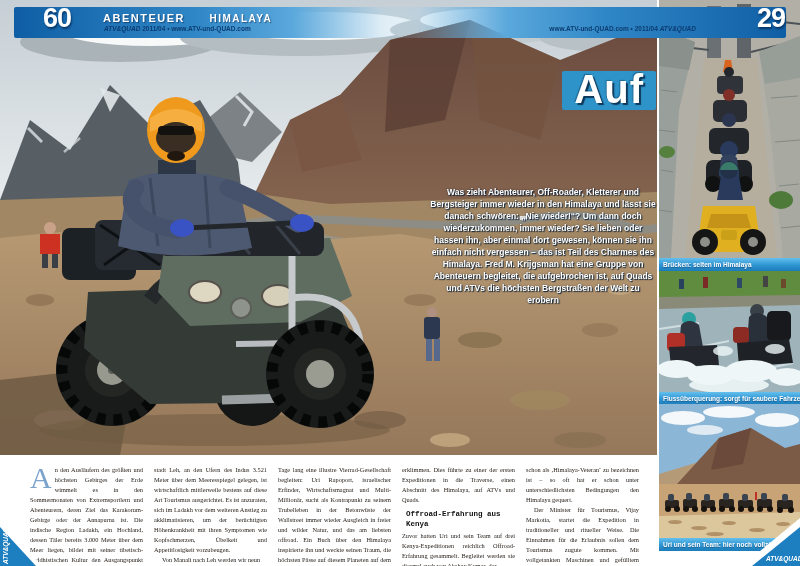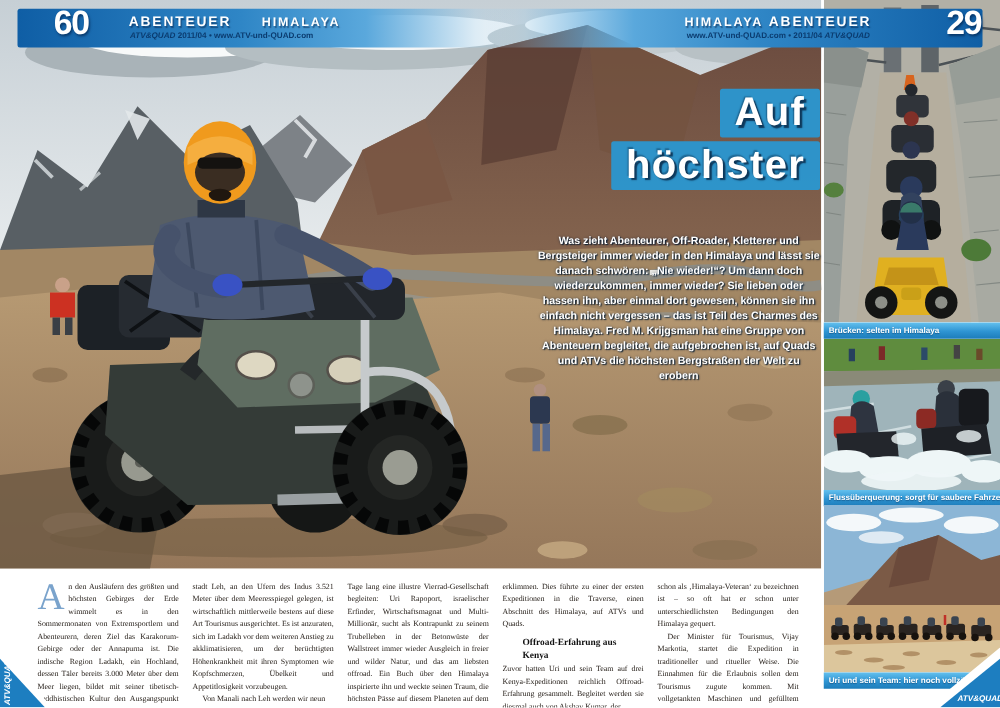--- a/index.html
+++ b/index.html
@@ -39,36 +39,36 @@
   .hdr-section{font-size:11px;font-weight:bold;letter-spacing:1.5px;}
   .hdr-topic{font-size:10px;font-weight:bold;letter-spacing:1.5px;padding-left:20px;}
   .hdr-sub{position:absolute;top:25px;font-size:6.5px;font-weight:bold;color:#0b3c70;white-space:nowrap;}
   .hs-left{left:104px;} .hs-right{right:104px;text-align:right;}
   .logo-it{font-style:italic;font-weight:bold;}
 
   
   .headline{position:absolute;left:300px;top:71px;width:356px;text-align:right;}
   .headline .hl-line{margin-bottom:3px;}
   .headline .hl-chip{display:inline-block;background:rgba(42,151,209,.95);color:#fff;
-     font-size:32px;line-height:34px;font-weight:bold;letter-spacing:1px;
+     font-size:40px;line-height:34px;font-weight:bold;letter-spacing:1px;
      padding:1px 12px 4px 12px;border-radius:2px;
      text-shadow:2px 2px 1px rgba(8,40,70,.85),-1px -1px 1px rgba(8,40,70,.4);}
   .standfirst{position:absolute;left:430px;top:186px;width:226px;text-align:center;
      color:#fff;font-weight:bold;font-size:8.5px;line-height:12px;
      text-shadow:1px 1px 1px rgba(0,25,50,.9),0 0 2px rgba(0,25,50,.6);}
 
   
   .bodytext{position:absolute;left:0;top:455px;width:657px;height:111px;background:#fff;}
   .col{position:absolute;top:10px;width:113px;font-family:"Liberation Serif",serif;
      font-size:6.3px;line-height:10px;text-align:justify;color:#211a14;}
   .c1{left:30px;} .c2{left:154px;} .c3{left:278px;} .c4{left:402px;} .c5{left:526px;}
   .dropcap{float:left;font-family:"Liberation Serif",serif;font-size:30px;line-height:24px;
      color:#7aa3cc;margin:1px 3px 0 0;}
-  .col-head{font-family:Liberation Serif, serif;font-weight:bold;font-size:7.5px;
-     color:#111;margin:4px 0 2px 16px;text-align:left;}
+  .col-head{font-family:Liberation Mono, monospace;font-weight:bold;font-size:7.5px;
+     color:#111;margin:4px 0 2px 4px;text-align:left;}
   .p2{text-indent:8px;}
 
   
   .corner{position:absolute;bottom:0;}
   .corner-bl{left:0;width:42px;height:46px;}
   .corner-br{right:0;width:58px;height:48px;}
   .corner svg{display:block;width:100%;height:100%;}
 </style>
 </head>
 <body>
@@ -367,34 +367,29 @@
   </div>
   <div class="hdr-sub hs-left">
     <span class="logo-it">ATV&amp;QUAD</span>
     <span>2011/04</span>
     <span>•</span>
     <span>www.ATV-und-QUAD.com</span>
   </div>
 
   <div class="hdr hdr-right"></div>
   <div class="pagenum pn-right">29</div>
-  <div class="hdr-titles ht-right">
-    <span class="hdr-topic">HIMALAYA</span>
-    <span class="hdr-section">ABENTEUER</span>
-  </div>
   <div class="hdr-sub hs-right">
     <span>www.ATV-und-QUAD.com</span>
     <span>•</span>
     <span>2011/04</span>
     <span class="logo-it">ATV&amp;QUAD</span>
   </div>
 
   <div class="headline">
     <div class="hl-line"><span class="hl-chip">Auf</span></div>
-    <div class="hl-line"><span class="hl-chip">höchster</span></div>
   </div>
   <div class="standfirst">Was zieht Abenteurer, Off-Roader, Kletterer und Bergsteiger immer wieder in den Himalaya und lässt sie danach schwören: „Nie wieder!“? Um dann doch wiederzukommen, immer wieder? Sie lieben oder hassen ihn, aber einmal dort gewesen, können sie ihn einfach nicht vergessen – das ist Teil des Charmes des Himalaya. Fred M. Krijgsman hat eine Gruppe von Abenteuern begleitet, die aufgebrochen ist, auf Quads und ATVs die höchsten Bergstraßen der Welt zu erobern</div>
 
   <div class="bodytext">
     <div class="col c1">
       <span class="dropcap">A</span><span>n den Ausläufern des größten und höchsten Gebirges der Erde wimmelt es in den Sommermonaten von Extremsportlern und Abenteurern, deren Ziel das Karakorum-Gebirge oder der Annapurna ist. Die indische Region Ladakh, ein Hochland, dessen Täler bereits 3.000 Meter über dem Meer liegen, bildet mit seiner tibetisch-buddhistischen Kultur den Ausgangspunkt im Hochgebirge. Die Haupt-</span>
     </div>
     <div class="col c2">
       <span>stadt Leh, an den Ufern des Indus 3.521 Meter über dem Meeresspiegel gelegen, ist wirtschaftlich mittlerweile bestens auf diese Art Tourismus ausgerichtet. Es ist anzuraten, sich im Ladakh vor dem weiteren Anstieg zu akklimatisieren, um der berüchtigten Höhenkrankheit mit ihren Symptomen wie Kopfschmerzen, Übelkeit und Appetitlosigkeit vorzubeugen.</span>
       <div class="p2">Von Manali nach Leh werden wir neun</div>

